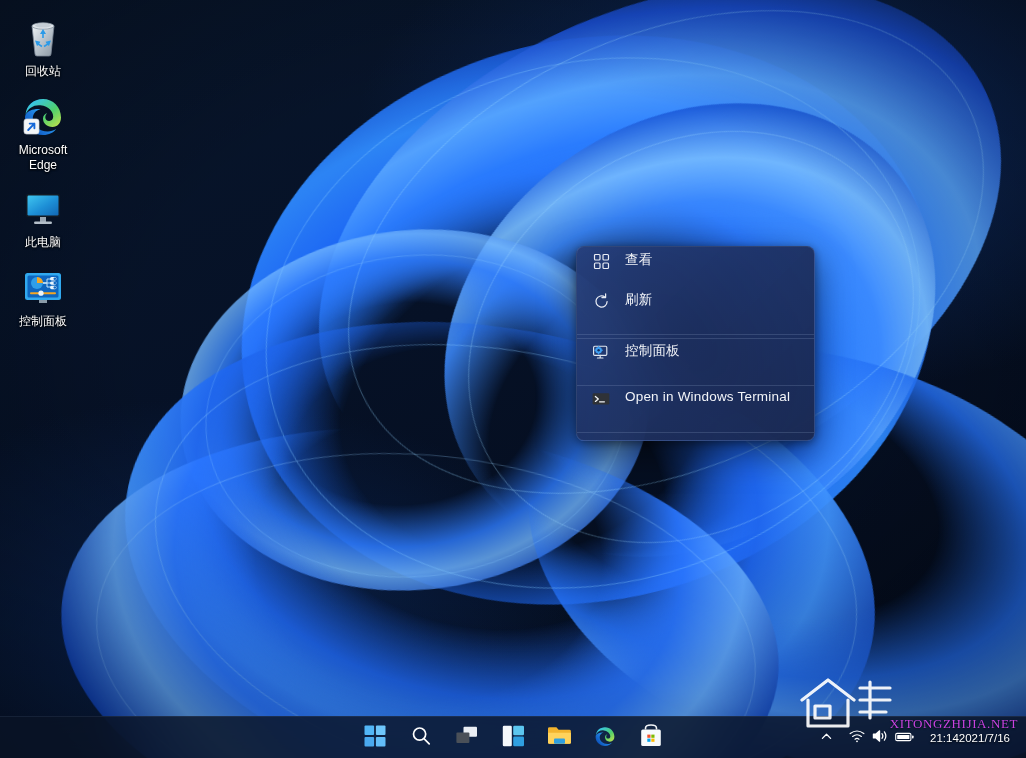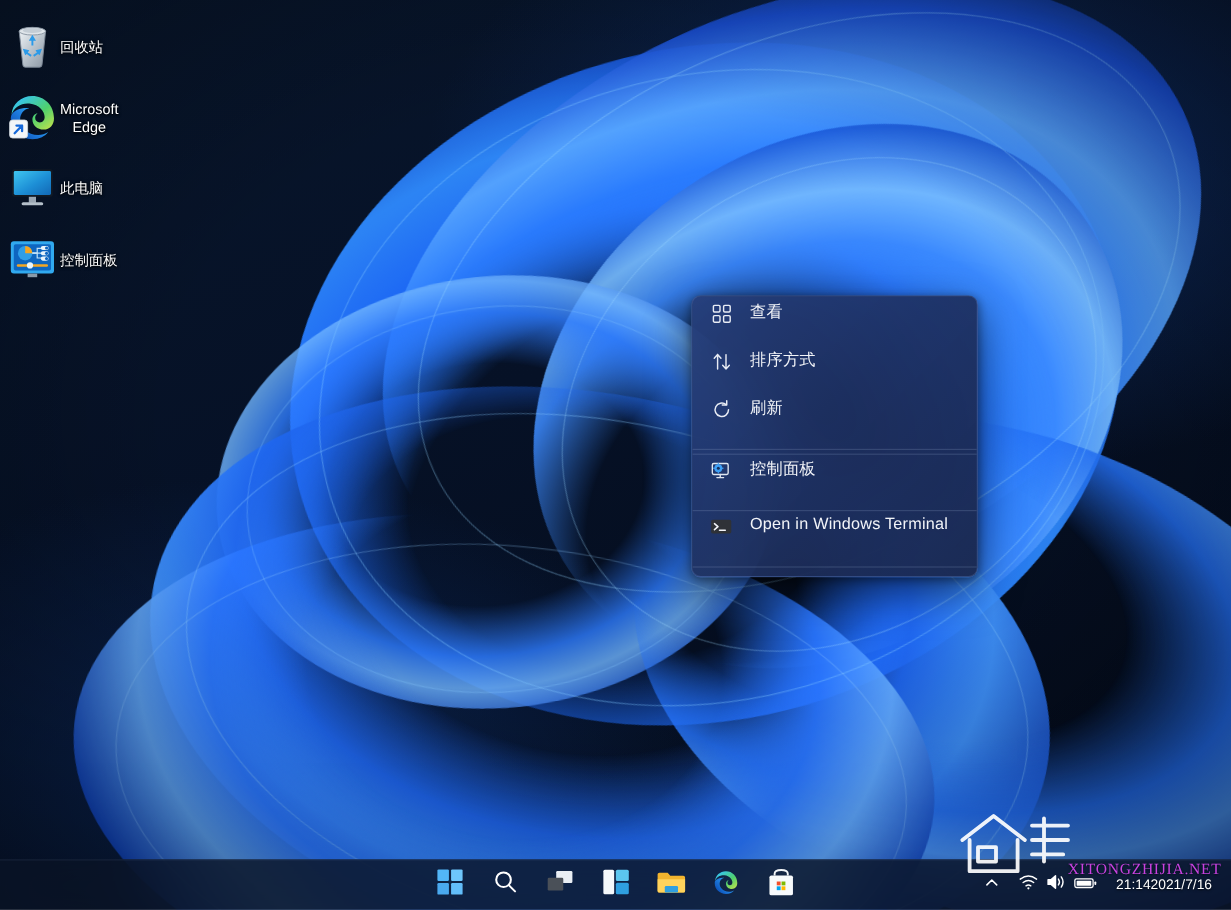--- a/index.html
+++ b/index.html
@@ -95,22 +95,23 @@
   .ed6 { left: 95px; top: 455px; width: 660px; height: 380px; transform: rotate(6deg); border-color: rgba(150,210,255,.28);}
 
   
   .icon-col {
     position: absolute; left: 4px; top: 6px;
     width: 78px;
   }
   .dicon {
     width: 78px;
     margin-bottom: 14px;
-    display: flex; flex-direction: row; align-items: center;
+    display: flex; flex-direction: column; align-items: center;
     cursor: default;
+    justify-content: flex-end;
   }
   .dicon .glyph { width: 46px; height: 46px; position: relative; }
   .dicon .cap {
     margin-top: 4px;
     color: #ffffff;
     font-size: 12px;
     line-height: 15px;
     text-align: center;
     text-shadow: 0 1px 2px rgba(0,0,0,.95), 0 0 3px rgba(0,0,0,.8);
     word-break: keep-all;
@@ -358,29 +359,20 @@
         <svg width="17" height="17" viewBox="0 0 17 17" fill="none" stroke="#e8ecf4" stroke-width="1.2">
           <rect x="1.5" y="1.5" width="5.5" height="5.5" rx="1"></rect>
           <rect x="10" y="1.5" width="5.5" height="5.5" rx="1"></rect>
           <rect x="1.5" y="10" width="5.5" height="5.5" rx="1"></rect>
           <rect x="10" y="10" width="5.5" height="5.5" rx="1"></rect>
         </svg>
       </span>
       <span class="mi-lbl">查看</span>
     </div>
 
-    <div class="mi">
-      <span class="mi-ico">
-        <svg width="17" height="17" viewBox="0 0 17 17" fill="none" stroke="#e8ecf4" stroke-width="1.2" stroke-linecap="round" stroke-linejoin="round">
-          <path d="M5 14.5 V2.5 M5 2.5 L2.2 5.6 M5 2.5 L7.8 5.6"></path>
-          <path d="M12 2.5 V14.5 M12 14.5 L9.2 11.4 M12 14.5 L14.8 11.4"></path>
-        </svg>
-      </span>
-      <span class="mi-lbl">排序方式</span>
-    </div>
 
     <div class="mi">
       <span class="mi-ico">
         <svg width="17" height="17" viewBox="0 0 17 17" fill="none" stroke="#e8ecf4" stroke-width="1.25" stroke-linecap="round">
           <path d="M14.1 8.5 A5.6 5.6 0 1 1 12.1 4.2"></path>
           <path d="M12.6 0.9 L12.6 4.6 L8.9 4.6" stroke-linejoin="round"></path>
         </svg>
       </span>
       <span class="mi-lbl">刷新</span>
     </div>

